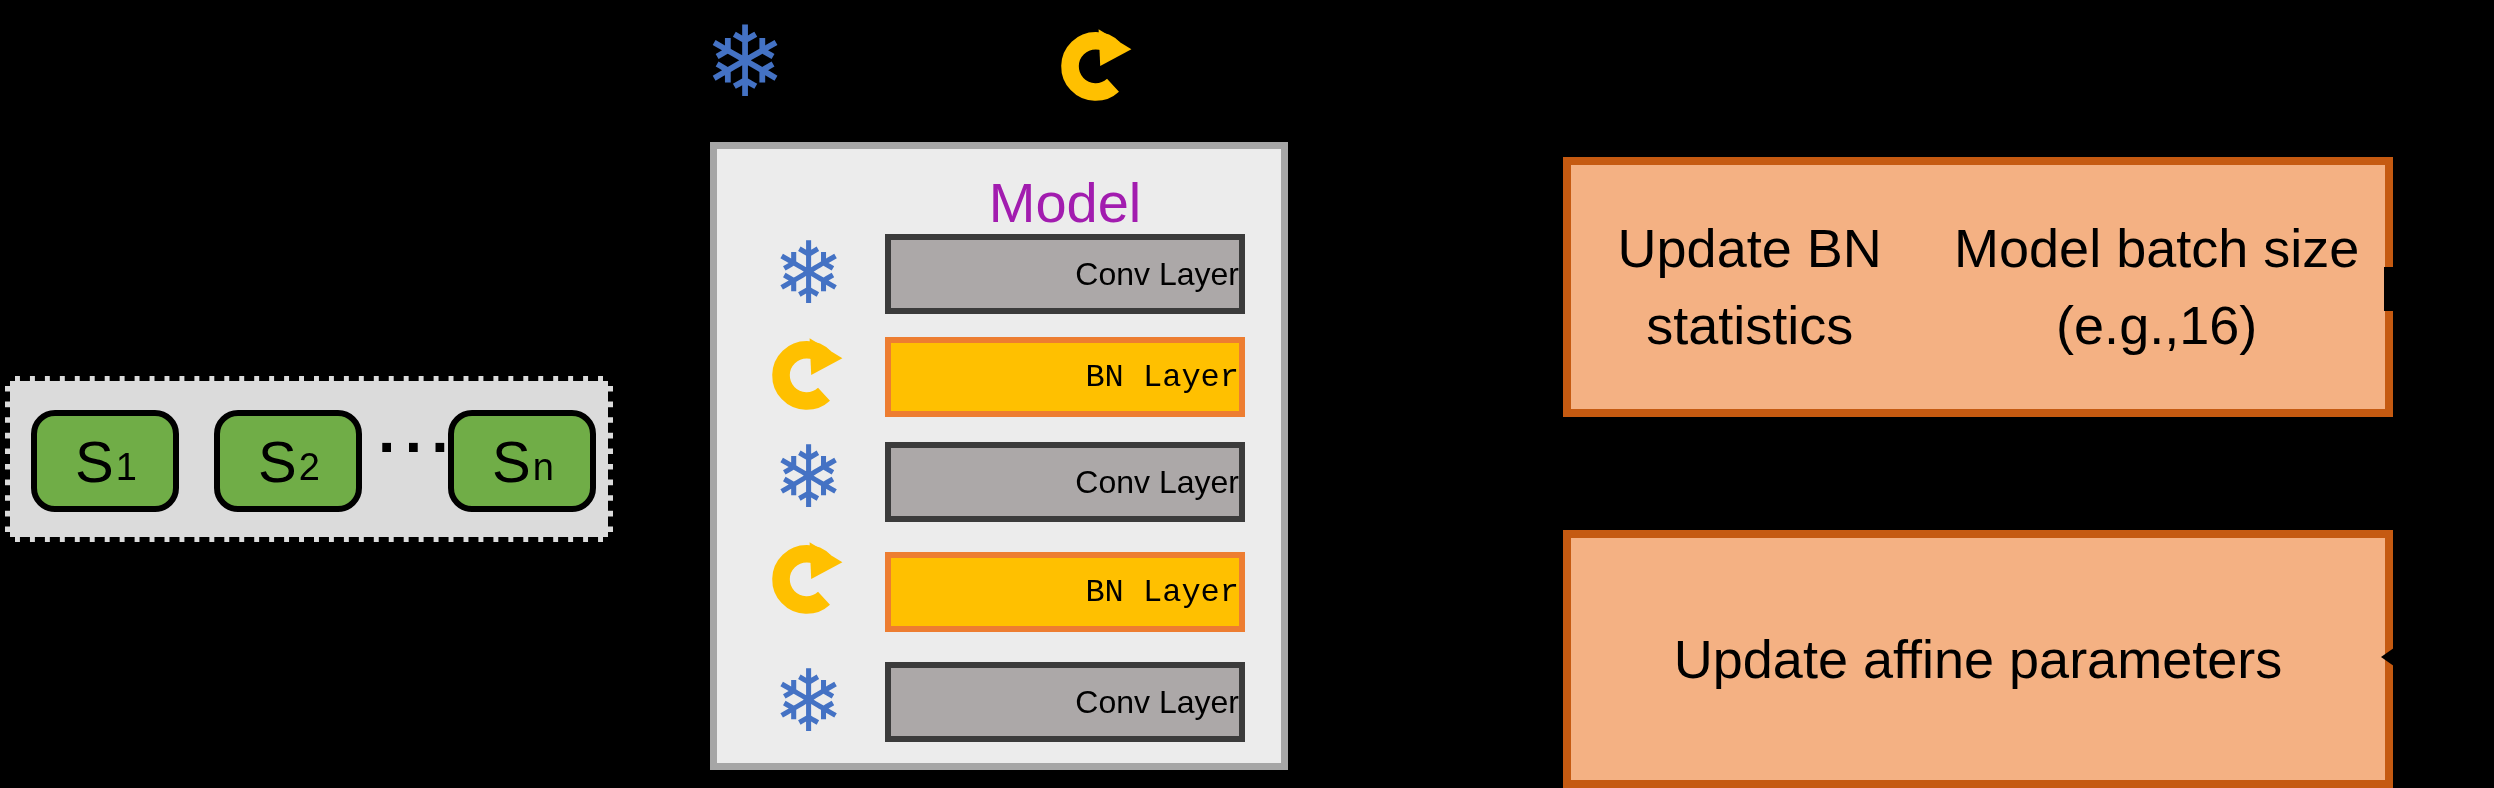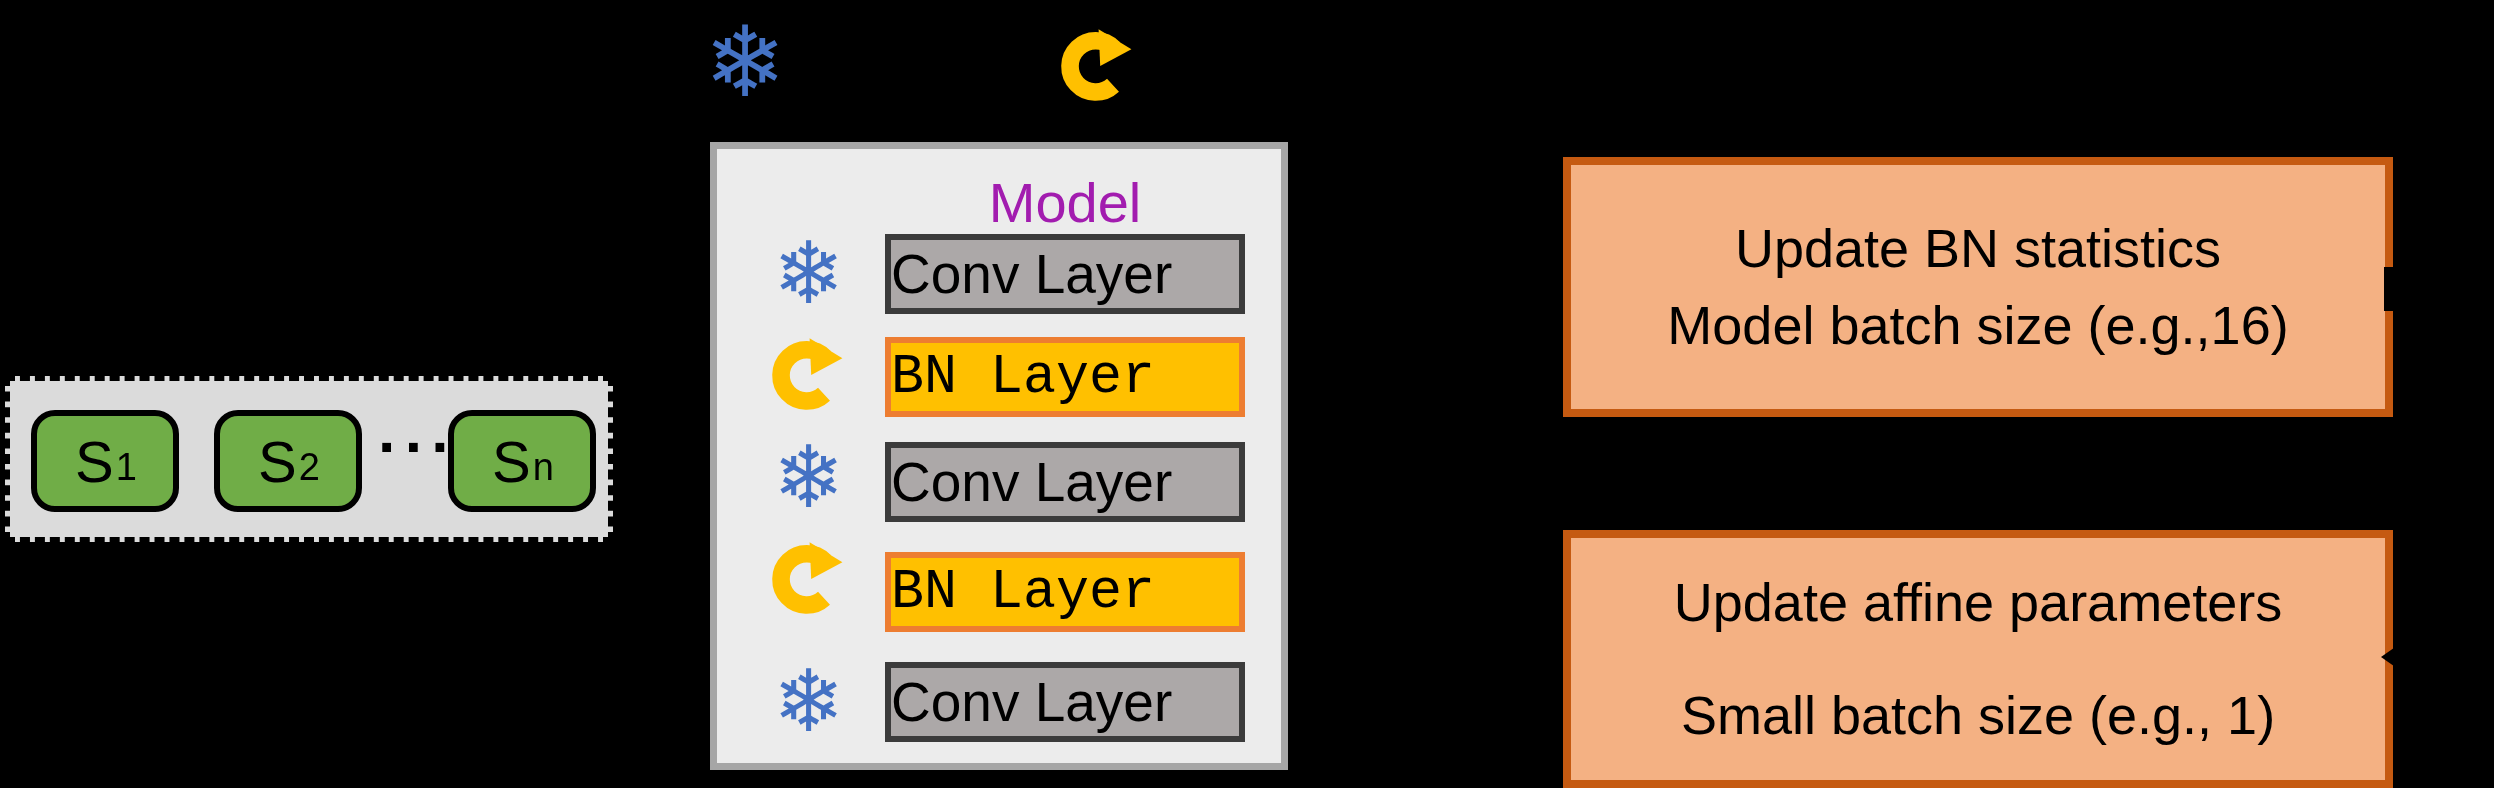--- a/index.html
+++ b/index.html
@@ -24,33 +24,33 @@
   .s-dots{position:absolute;left:368px;top:30px;width:70px;text-align:center;
           font-size:62px;font-weight:bold;letter-spacing:6px;color:#000;}
 
   
   .model{position:absolute;left:710px;top:142px;width:578px;height:628px;
          box-sizing:border-box;background:var(--model_fill);
          border:7px solid var(--model_border);}
   .model-title{position:absolute;left:168px;top:0;width:360px;text-align:center;
                font-size:56px;line-height:60px;color:#a21caf;margin-top:24px;}
   .layer{position:absolute;left:168px;width:360px;height:80px;box-sizing:border-box;
-         display:flex;align-items:center;justify-content:flex-start;
-         font-size:55px;color:#000;}
+         display:flex;align-items:center;justify-content:flex-end;
+         font-size:32px;color:#000;}
   .layer.conv{background:var(--conv_fill);border:6px solid var(--conv_border);}
   .layer.bn{background:var(--bn_fill);border:6px solid var(--bn_border);font-family:Liberation Mono, monospace;}
   .m-snow{position:absolute;left:48px;width:88px;height:92px;
           font-family:"DejaVu Sans",sans-serif;font-size:86px;line-height:92px;
           text-align:center;color:var(--frozen_blue);}
   .m-arrow{position:absolute;left:46px;}
 
   
   .info-box{position:absolute;left:1563px;width:830px;box-sizing:border-box;
             background:var(--info_fill);border:8px solid var(--info_border);
-            display:flex;flex-direction:column;align-items:center;justify-content:center;
+            display:flex;flex-direction:row;align-items:center;justify-content:center;
             color:#000;font-size:54px;line-height:77px;text-align:center;}
   .info-box.top{top:157px;height:260px;}
   .info-box.bottom{top:530px;height:258px;gap:36px;}
 
   
   .stub-rect{position:absolute;left:2384px;top:267px;width:36px;height:44px;background:#000;}
   .stub-tri{position:absolute;left:2381px;top:643px;width:0;height:0;
             border-top:14px solid transparent;border-bottom:14px solid transparent;
             border-right:20px solid #000;}
 </style>
@@ -115,19 +115,18 @@
       <span>Conv Layer</span>
     </div>
   </div>
 
   <div class="info-box top">
     <div>Update BN statistics</div>
     <div>Model batch size (e.g.,16)</div>
   </div>
   <div class="info-box bottom">
     <div>Update affine parameters</div>
-    <div>Small batch size (e.g., 1)</div>
   </div>
 
   <div class="stub-rect"></div>
   <div class="stub-tri"></div>
 
 </div>
 
 </body></html>

